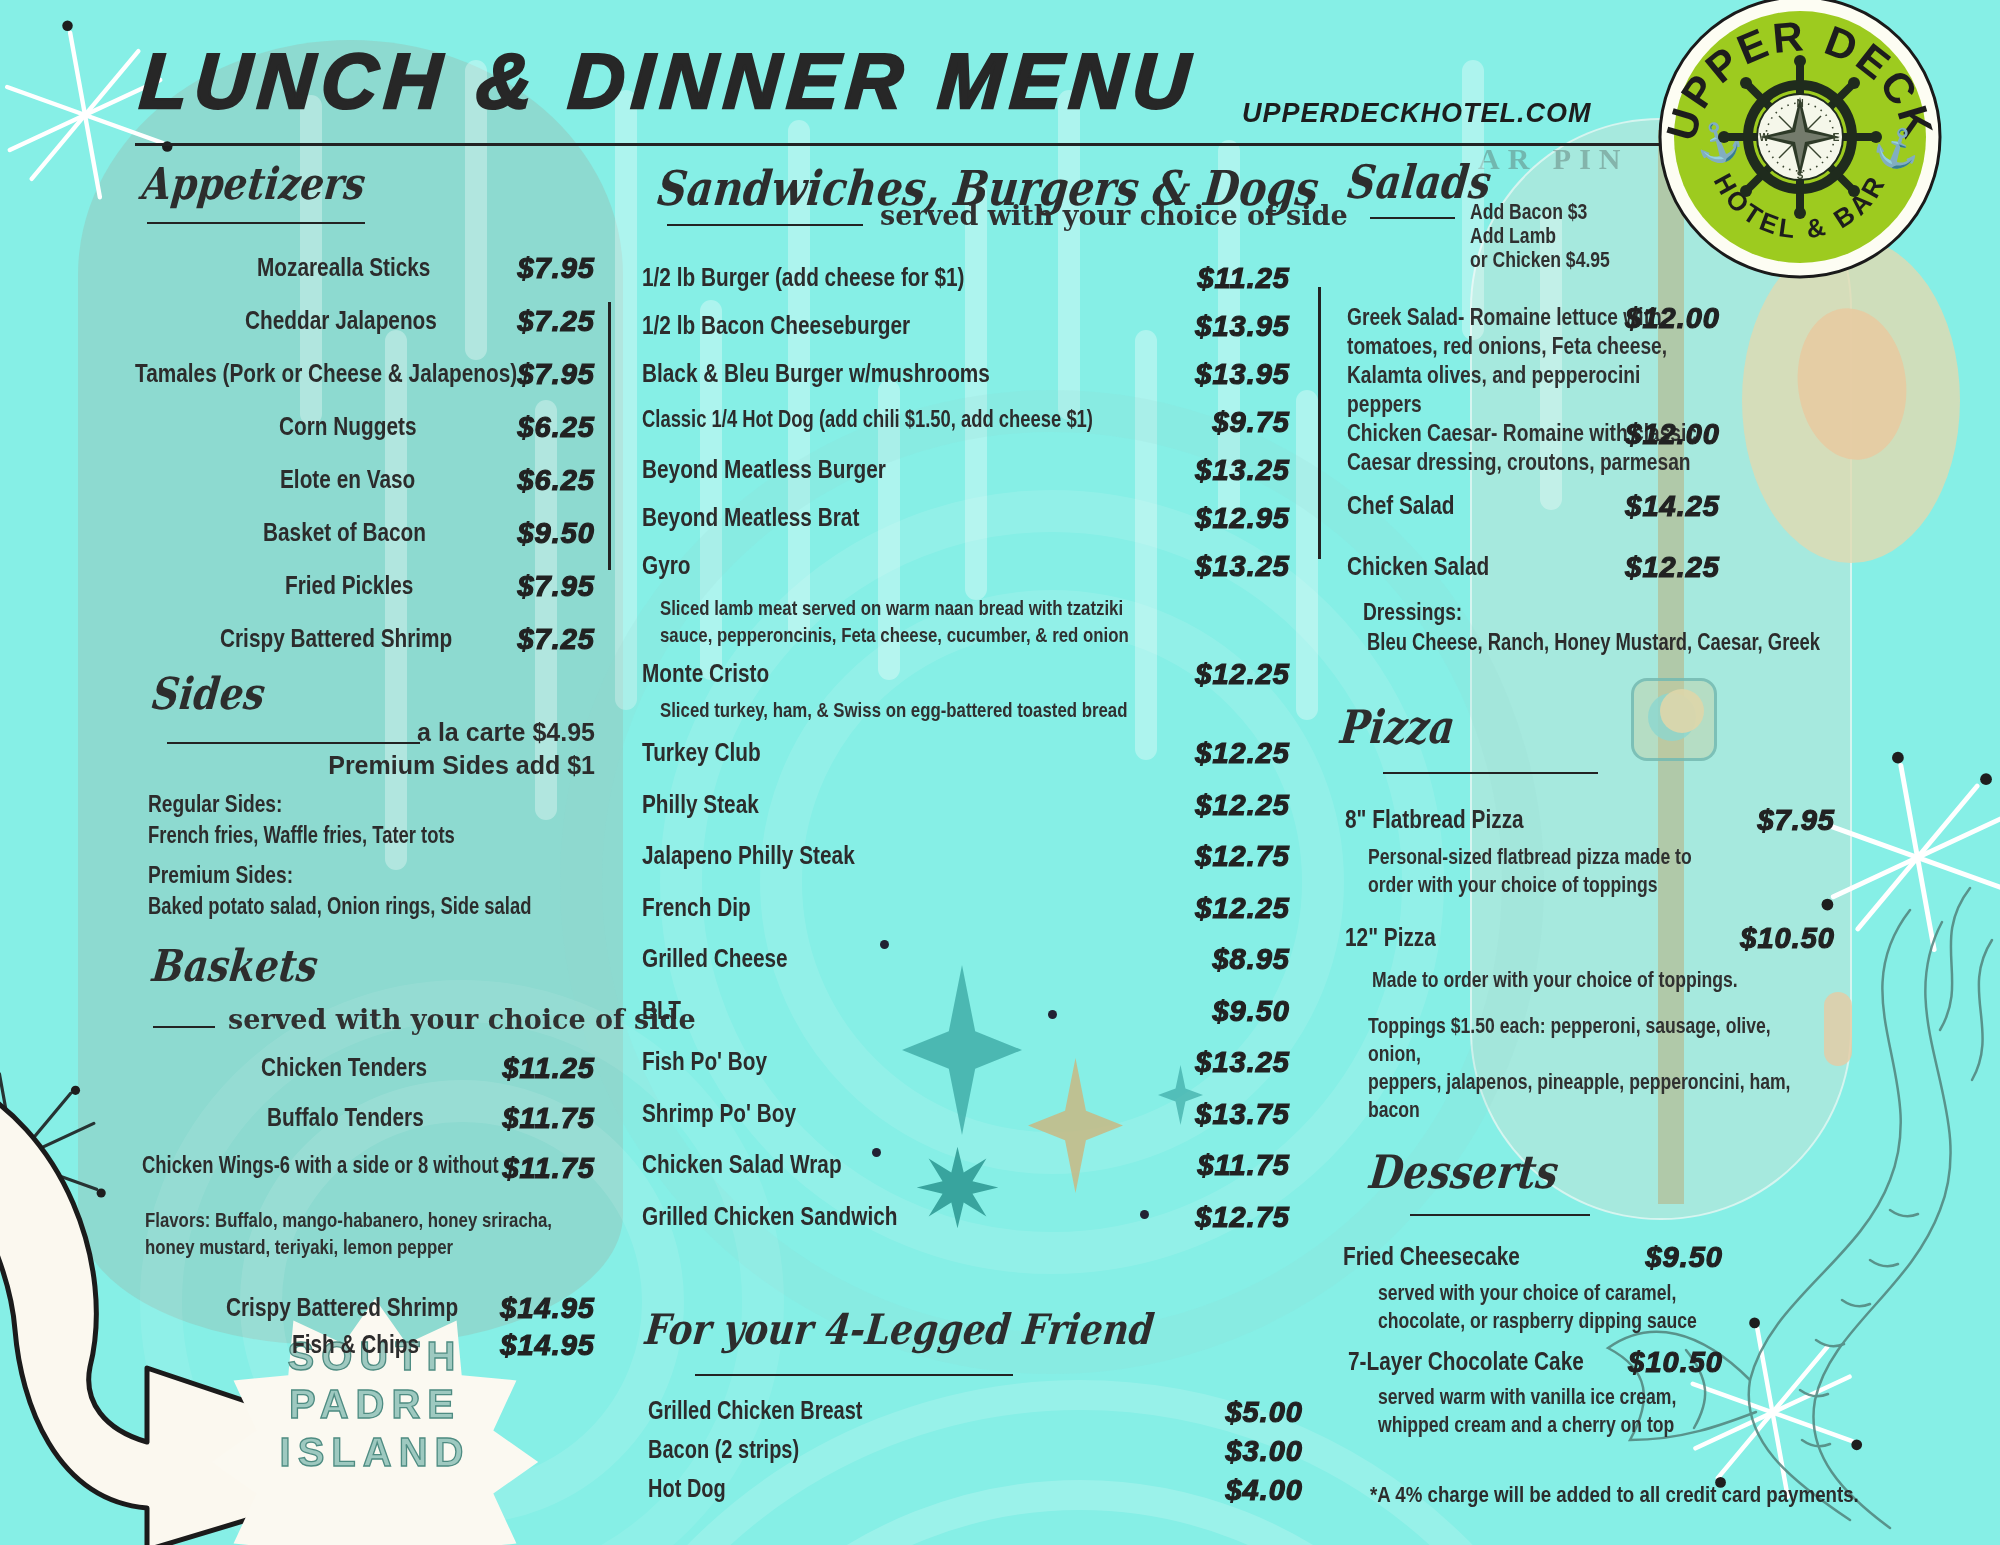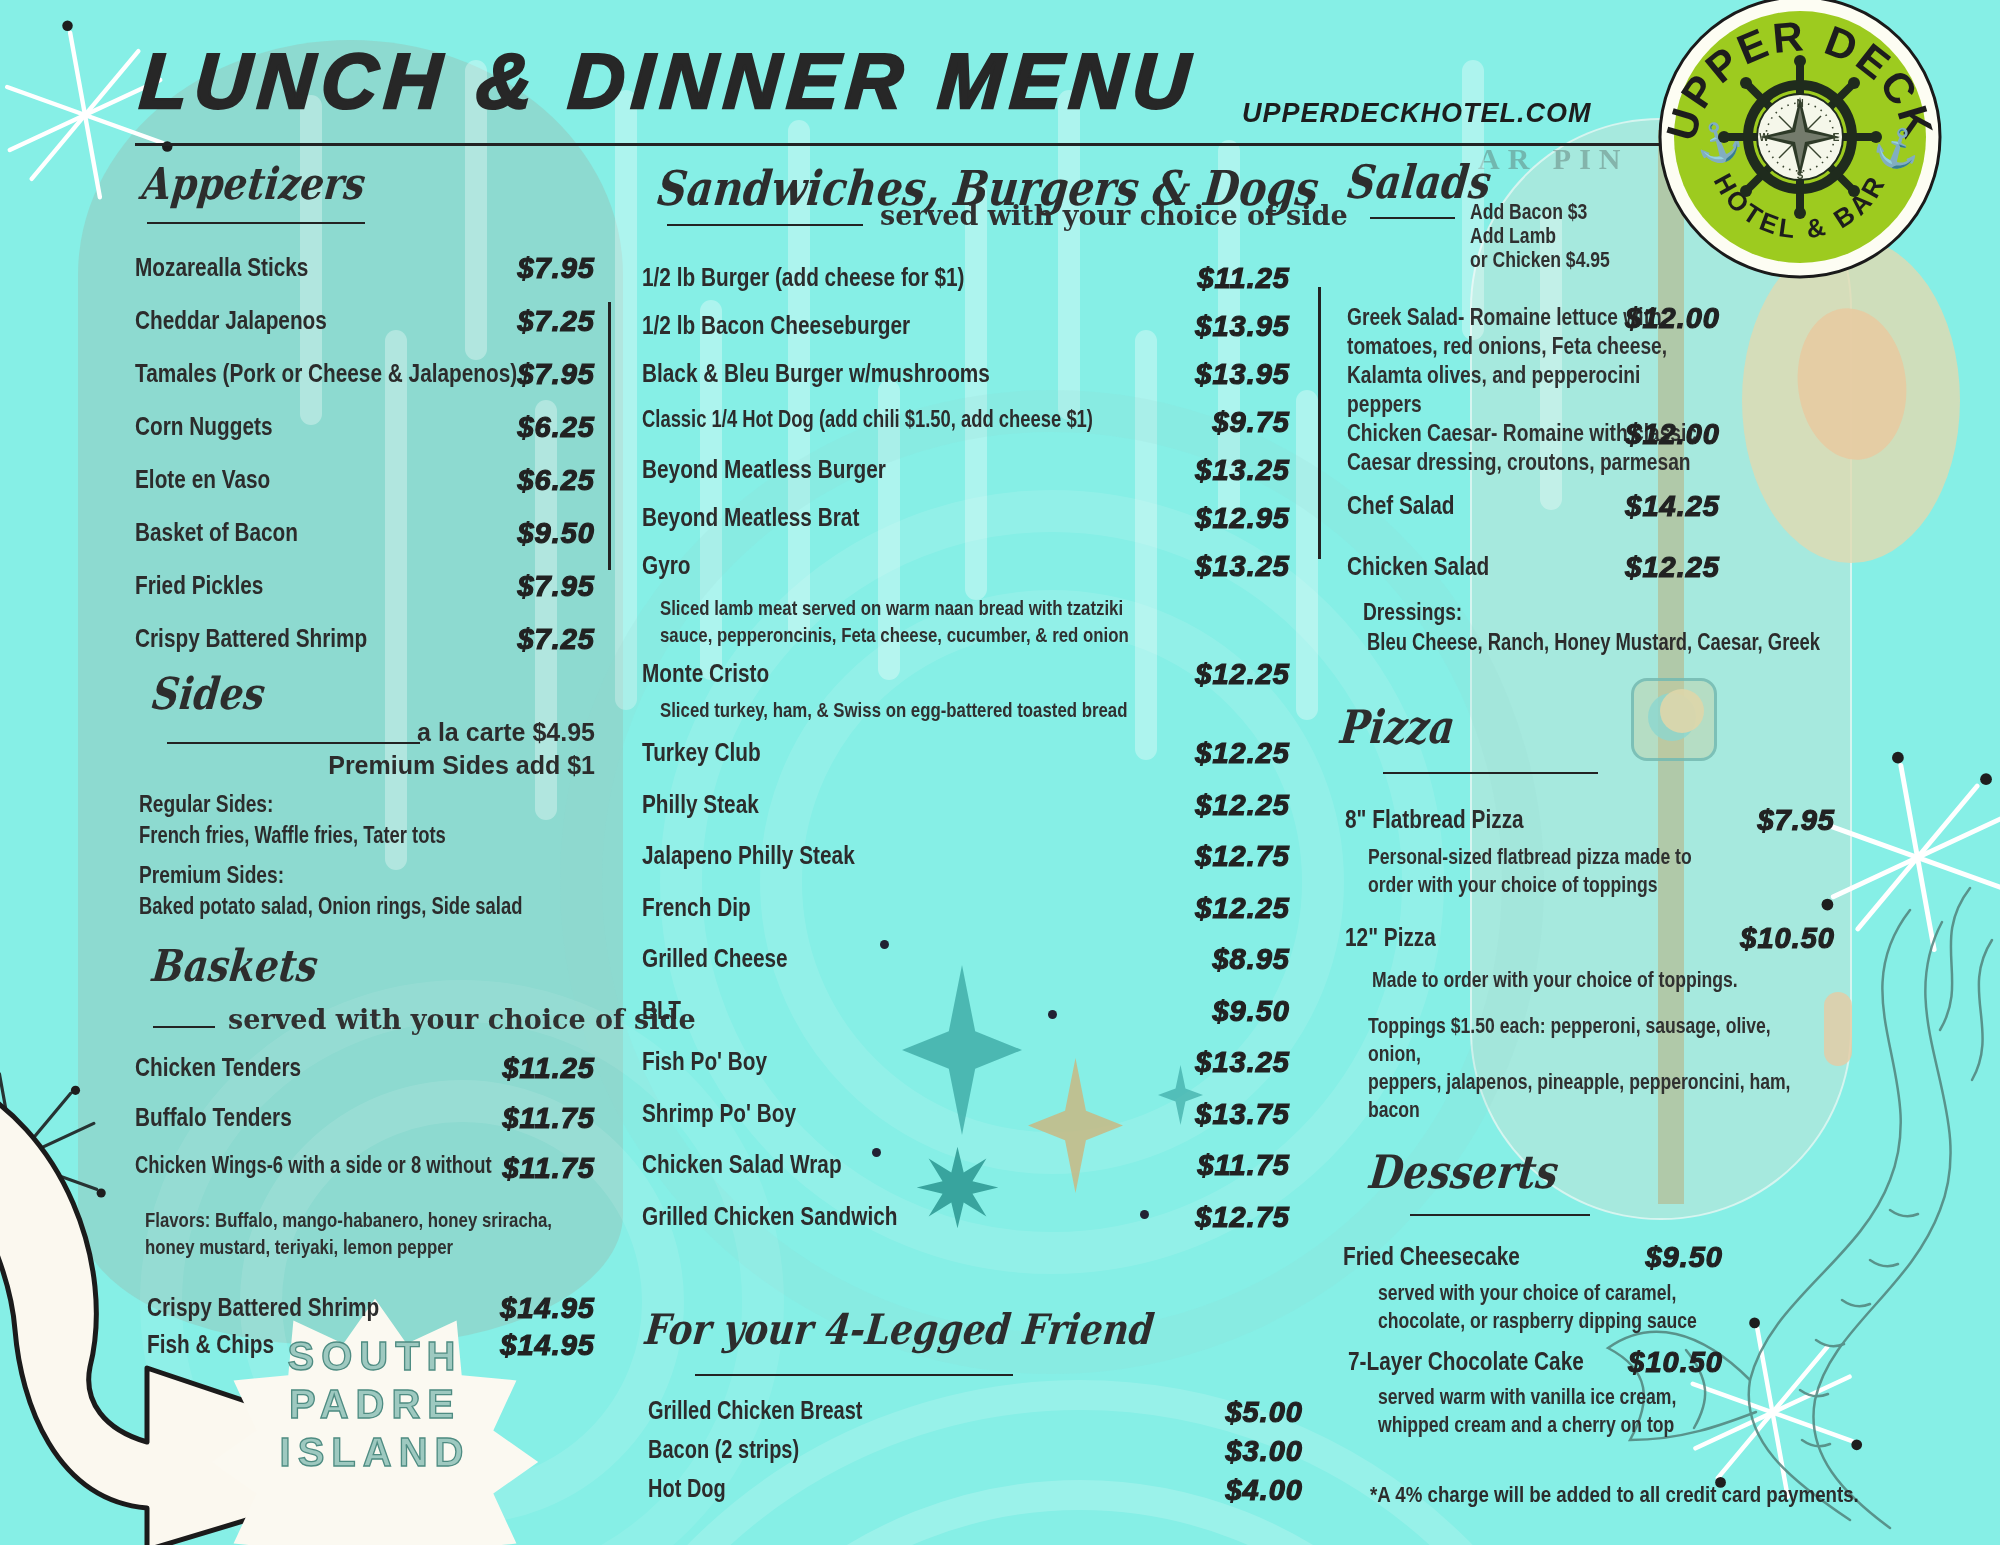--- a/index.html
+++ b/index.html
@@ -45,21 +45,21 @@
   .rule{position:absolute;background:#232323;height:3px;}
   .vrule{position:absolute;background:#232323;width:3px;}
   .nm{font-weight:700;font-size:26px;color:#2c2c2c;transform:scaleX(.8);transform-origin:0 0;
     white-space:nowrap;display:inline-block;}
   .sm{font-size:23px;}
   .ds{font-weight:700;font-size:21px;color:#303030;white-space:pre-line;line-height:27px;
     transform:scaleX(.8);transform-origin:0 0;width:125%;}
   .pr{position:absolute;right:0;top:0;font-style:italic;font-weight:800;font-size:29px;
     color:#222;-webkit-text-stroke:1.2px #222;letter-spacing:1px;}
   .mrow{position:relative;height:48px;}
-  .lrow{position:relative;height:53px;}
+  .lrow{position:relative;height:53px;text-align:center;}
   .h51{height:51.5px;}
   .col{position:absolute;z-index:3;}
   .title{position:absolute;left:140px;top:36px;font-style:italic;font-weight:900;font-size:78px;
     letter-spacing:7px;color:#272727;-webkit-text-stroke:2.5px #272727;transform:skewX(-4deg);
     white-space:nowrap;z-index:3;}
   .site{position:absolute;left:1242px;top:98px;font-weight:800;font-size:27px;letter-spacing:1px;
     font-style:italic;color:#1d1d1d;z-index:3;white-space:nowrap;}
   .foot{position:absolute;left:1370px;top:1482px;font-weight:700;font-size:22px;z-index:3;
     transform:scaleX(.85);transform-origin:0 0;white-space:nowrap;}
   svg text{font-family:"Liberation Sans",sans-serif;}
@@ -256,21 +256,21 @@
     </div>
   </div>
 
   <div class="col" style="left:135px;top:668px;width:460px">
     <div class="h-script" style="left:15px;top:0;font-size:44px">Sides</div>
     <div class="rule" style="left:32px;top:74px;width:253px;height:2px"></div>
     <div style="position:absolute;right:0;top:48px;text-align:right;font-weight:700;font-size:25px;line-height:33px">
       <div>a la carte $4.95</div>
       <div>Premium  Sides add $1</div>
     </div>
-    <div style="position:absolute;left:4px;top:120px;font-weight:700;font-size:24px;line-height:31px">
+    <div style="position:absolute;left:13px;top:120px;font-weight:700;font-size:24px;line-height:31px">
       <div class="nm sm" style="font-size:24px">Regular Sides:</div>
       <div class="nm sm" style="font-size:23px">French fries, Waffle fries, Tater tots</div>
       <div class="nm sm" style="font-size:24px;margin-top:8px">Premium Sides:</div>
       <div class="nm sm" style="font-size:23px">Baked potato salad, Onion rings, Side salad</div>
     </div>
   </div>
 
   <div class="col" style="left:135px;top:940px;width:460px">
     <div class="h-script" style="left:15px;top:0;font-size:44px">Baskets</div>
     <div class="rule" style="left:18px;top:86px;width:62px;height:2px"></div>

